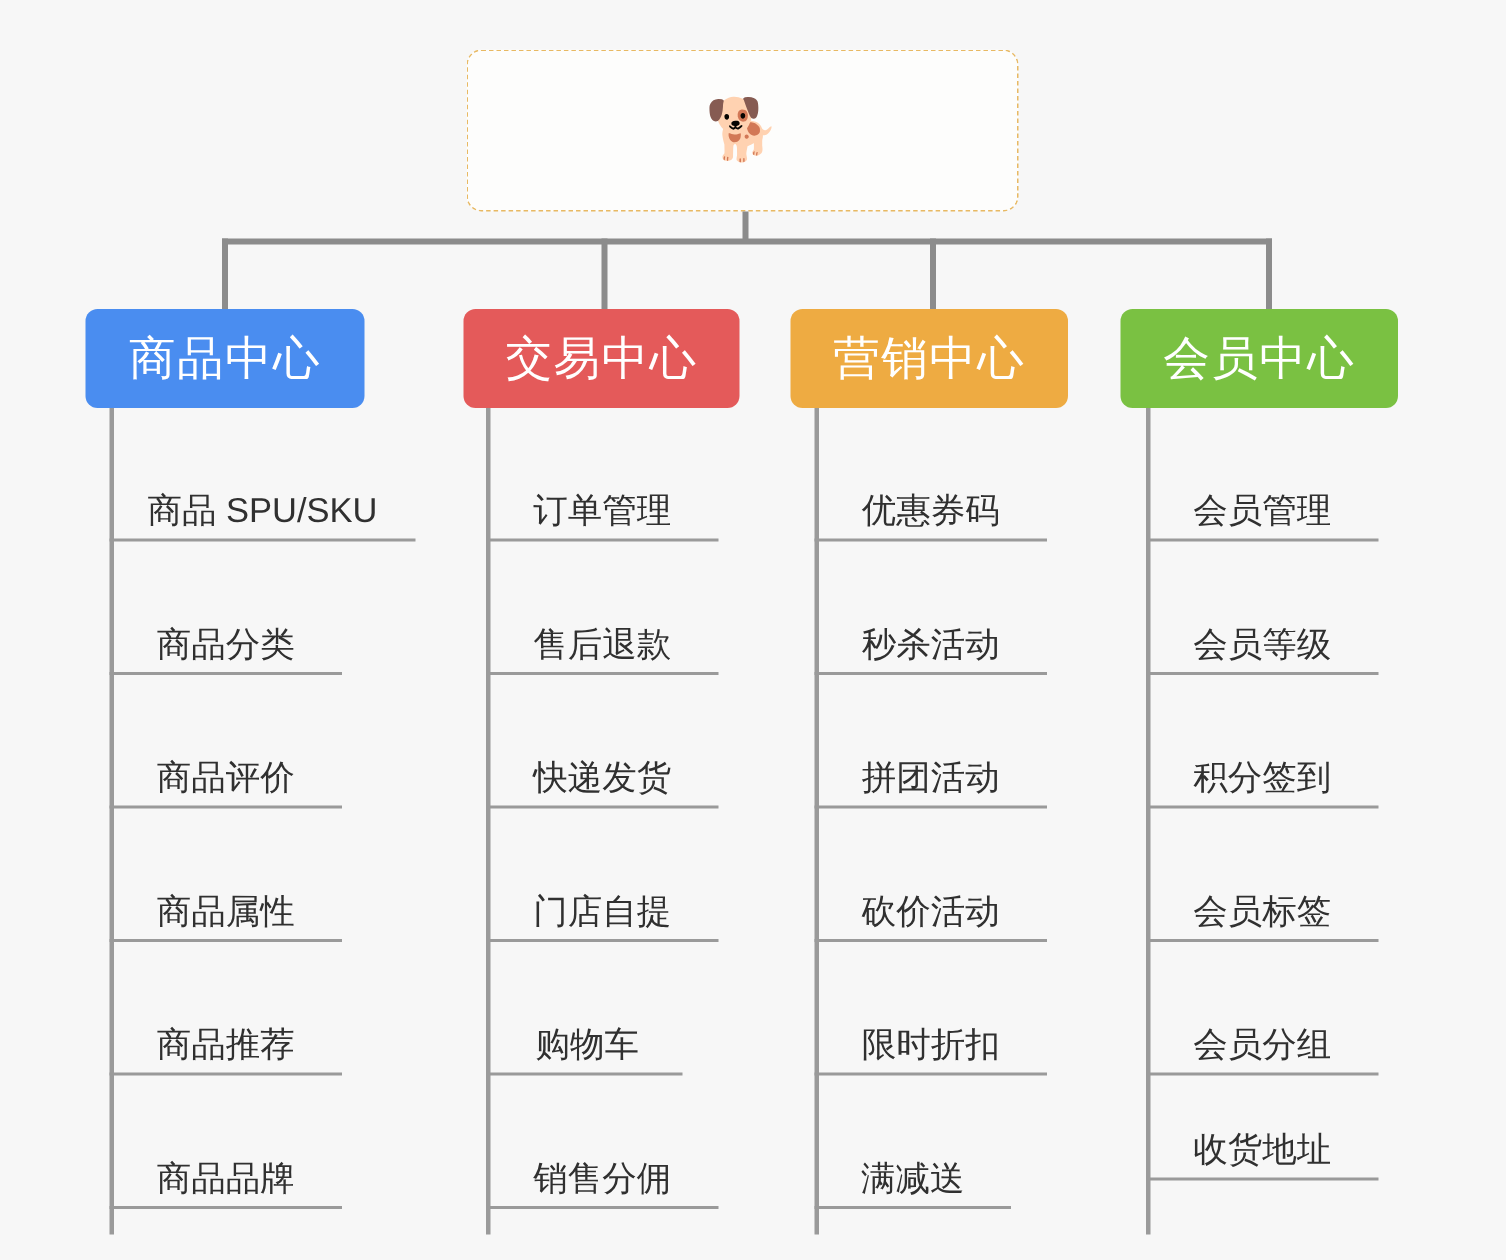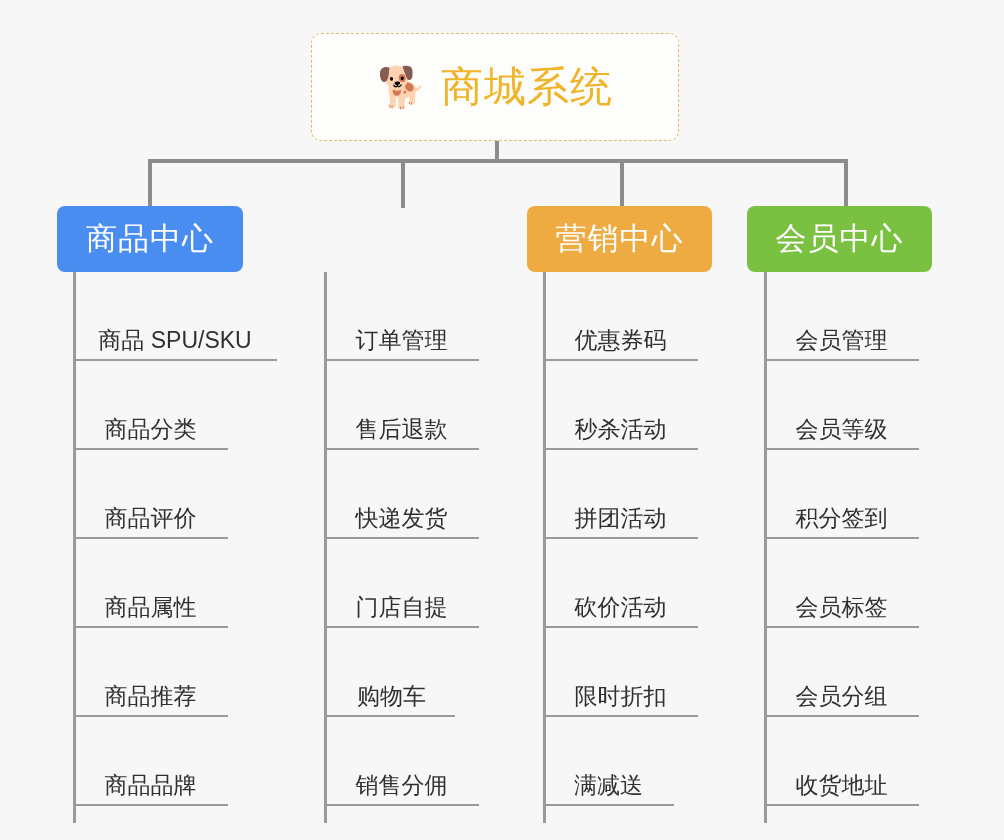--- a/index.html
+++ b/index.html
@@ -101,33 +101,35 @@
     margin-top: 41px;
   }
 </style>
 </head>
 <body style="background: rgb(247, 247, 247);">
 
 <div id="chart">
 
   <div class="root-node" style="border-color: rgb(232, 185, 99);">
     <span class="root-emoji">🐕</span>
-    <span class="root-title" style="color: rgb(240, 180, 41);">商城系统</span>
   </div>
 
   <div class="conn conn-v" style="left: 495px; top: 141px; height: 21px; background: rgb(140, 140, 140);"></div>
   <div class="conn conn-h" style="left: 148px; top: 159px; width: 700px; background: rgb(140, 140, 140);"></div>
   <div class="conn conn-v" style="left: 148px; top: 159px; height: 49px; background: rgb(140, 140, 140);"></div>
   <div class="conn conn-v" style="left: 401px; top: 159px; height: 49px; background: rgb(140, 140, 140);"></div>
   <div class="conn conn-v" style="left: 620px; top: 159px; height: 49px; background: rgb(140, 140, 140);"></div>
   <div class="conn conn-v" style="left: 844px; top: 159px; height: 49px; background: rgb(140, 140, 140);"></div>
 
   <div class="cat-box" id="cat-0" style="left: 57px; width: 186px; background: rgb(74, 141, 240);">
     <span>商品中心</span>
   </div>
+  <div class="cat-box" id="cat-1" style="left: 309px; width: 184px; background: rgb(228, 90, 90);">
+    <span>交易中心</span>
+  </div>
   <div class="cat-box" id="cat-2" style="left: 527px; width: 185px; background: rgb(238, 171, 66);">
     <span>营销中心</span>
   </div>
   <div class="cat-box" id="cat-3" style="left: 747px; width: 185px; background: rgb(122, 193, 66);">
     <span>会员中心</span>
   </div>
 
   <div class="leaf-col" id="col-0" style="left:73px;">
     <div class="leaf-spine" style="height:551px;"></div>
     <div class="leaf-item" style="top:0px;   width:204px;">
@@ -204,18 +206,18 @@
       </div>
     <div class="leaf-item" style="top:178px; width:155px;">
         <span class="leaf-label">积分签到</span>
       </div>
     <div class="leaf-item" style="top:267px; width:155px;">
         <span class="leaf-label">会员标签</span>
       </div>
     <div class="leaf-item" style="top:356px; width:155px;">
         <span class="leaf-label">会员分组</span>
       </div>
-    <div class="leaf-item" style="top:445px; width:155px;">
+    <div class="leaf-item" style="top:426px; width:155px;">
         <span class="leaf-label">收货地址</span>
       </div>
   </div>
 
 </div>
 
 </body></html>

